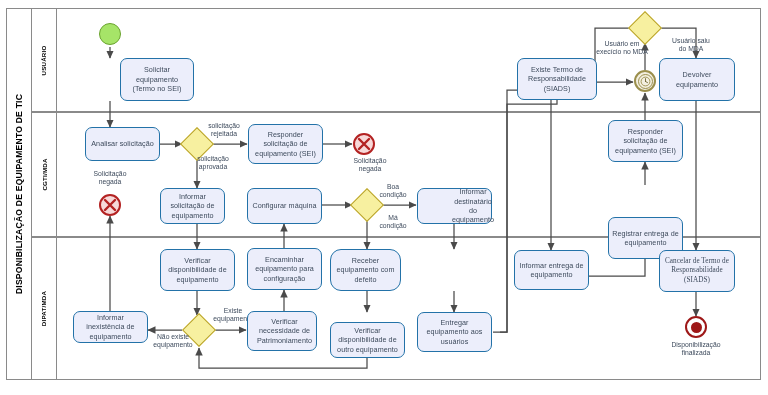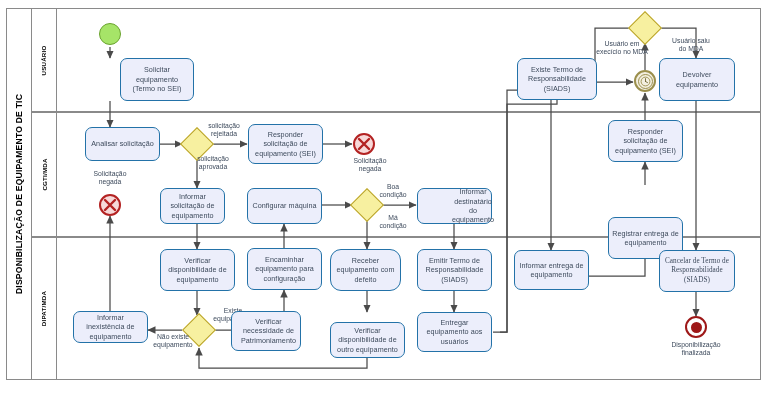--- a/index.html
+++ b/index.html
@@ -345,37 +345,36 @@
   <div class="node task" style="left:608px; top:120px; width:75px; height:42px;">Responder solicitação de equipamento (SEI)</div>
 
   <div class="node task" style="left:608px; top:185px; width:75px; height:42px;margin-top:32px;">Registrar entrega de equipamento</div>
 
   <div class="node task" style="left:160px; top:249px; width:75px; height:42px;">Verificar disponibilidade de equipamento</div>
 
   <div class="node task" style="left:247px; top:248px; width:75px; height:42px;">Encaminhar equipamento para configuração</div>
 
   <div class="node task" style="left:330px; top:249px; width:71px; height:42px;border-radius:11px;">Receber equipamento com defeito</div>
 
-  <div class="node task" style="left:417px; top:249px; width:75px; height:42px;">Emitir Termo de Responsabilidade (SIADS)</div>
 
   <div class="node task" style="left:514px; top:250px; width:75px; height:40px;">Informar entrega de equipamento</div>
 
   <div class="node task" style="left:659px; top:250px; width:76px; height:42px;font-family:Liberation Serif, serif;">Cancelar de Termo de Responsabilidade (SIADS)</div>
 
   <div class="node task" style="left:73px; top:311px; width:75px; height:32px;">Informar inexistência de equipamento</div>
 
   <div class="gateway-wrap" style="left:182px; top:313px;">
     <div class="gateway"></div>
   </div>
   <div class="flow-label" style="left:205px; top:307px; width:56px;">Existe
 equipamento</div>
   <div class="flow-label" style="left:145px; top:333px; width:56px;">Não existe
 equipamento</div>
 
-  <div class="node task" style="left:231px; top:311px; width:70px; height:40px;padding-left:8px;">Verificar necessidade de Patrimoniamento</div>
+  <div class="node task" style="left:247px; top:311px; width:70px; height:40px;padding-left:8px;">Verificar necessidade de Patrimoniamento</div>
 
   <div class="node task" style="left:330px; top:322px; width:75px; height:36px;">Verificar disponibilidade de outro equipamento</div>
 
   <div class="node task" style="left:417px; top:312px; width:75px; height:40px;">Entregar equipamento aos usuários</div>
 
   <div class="event-end-terminate" style="left:685px; top:316px;">
     <div class="inner"></div>
   </div>
   <div class="event-label" style="left:662px; top:341px; width:68px;">Disponibilização
 finalizada</div>

